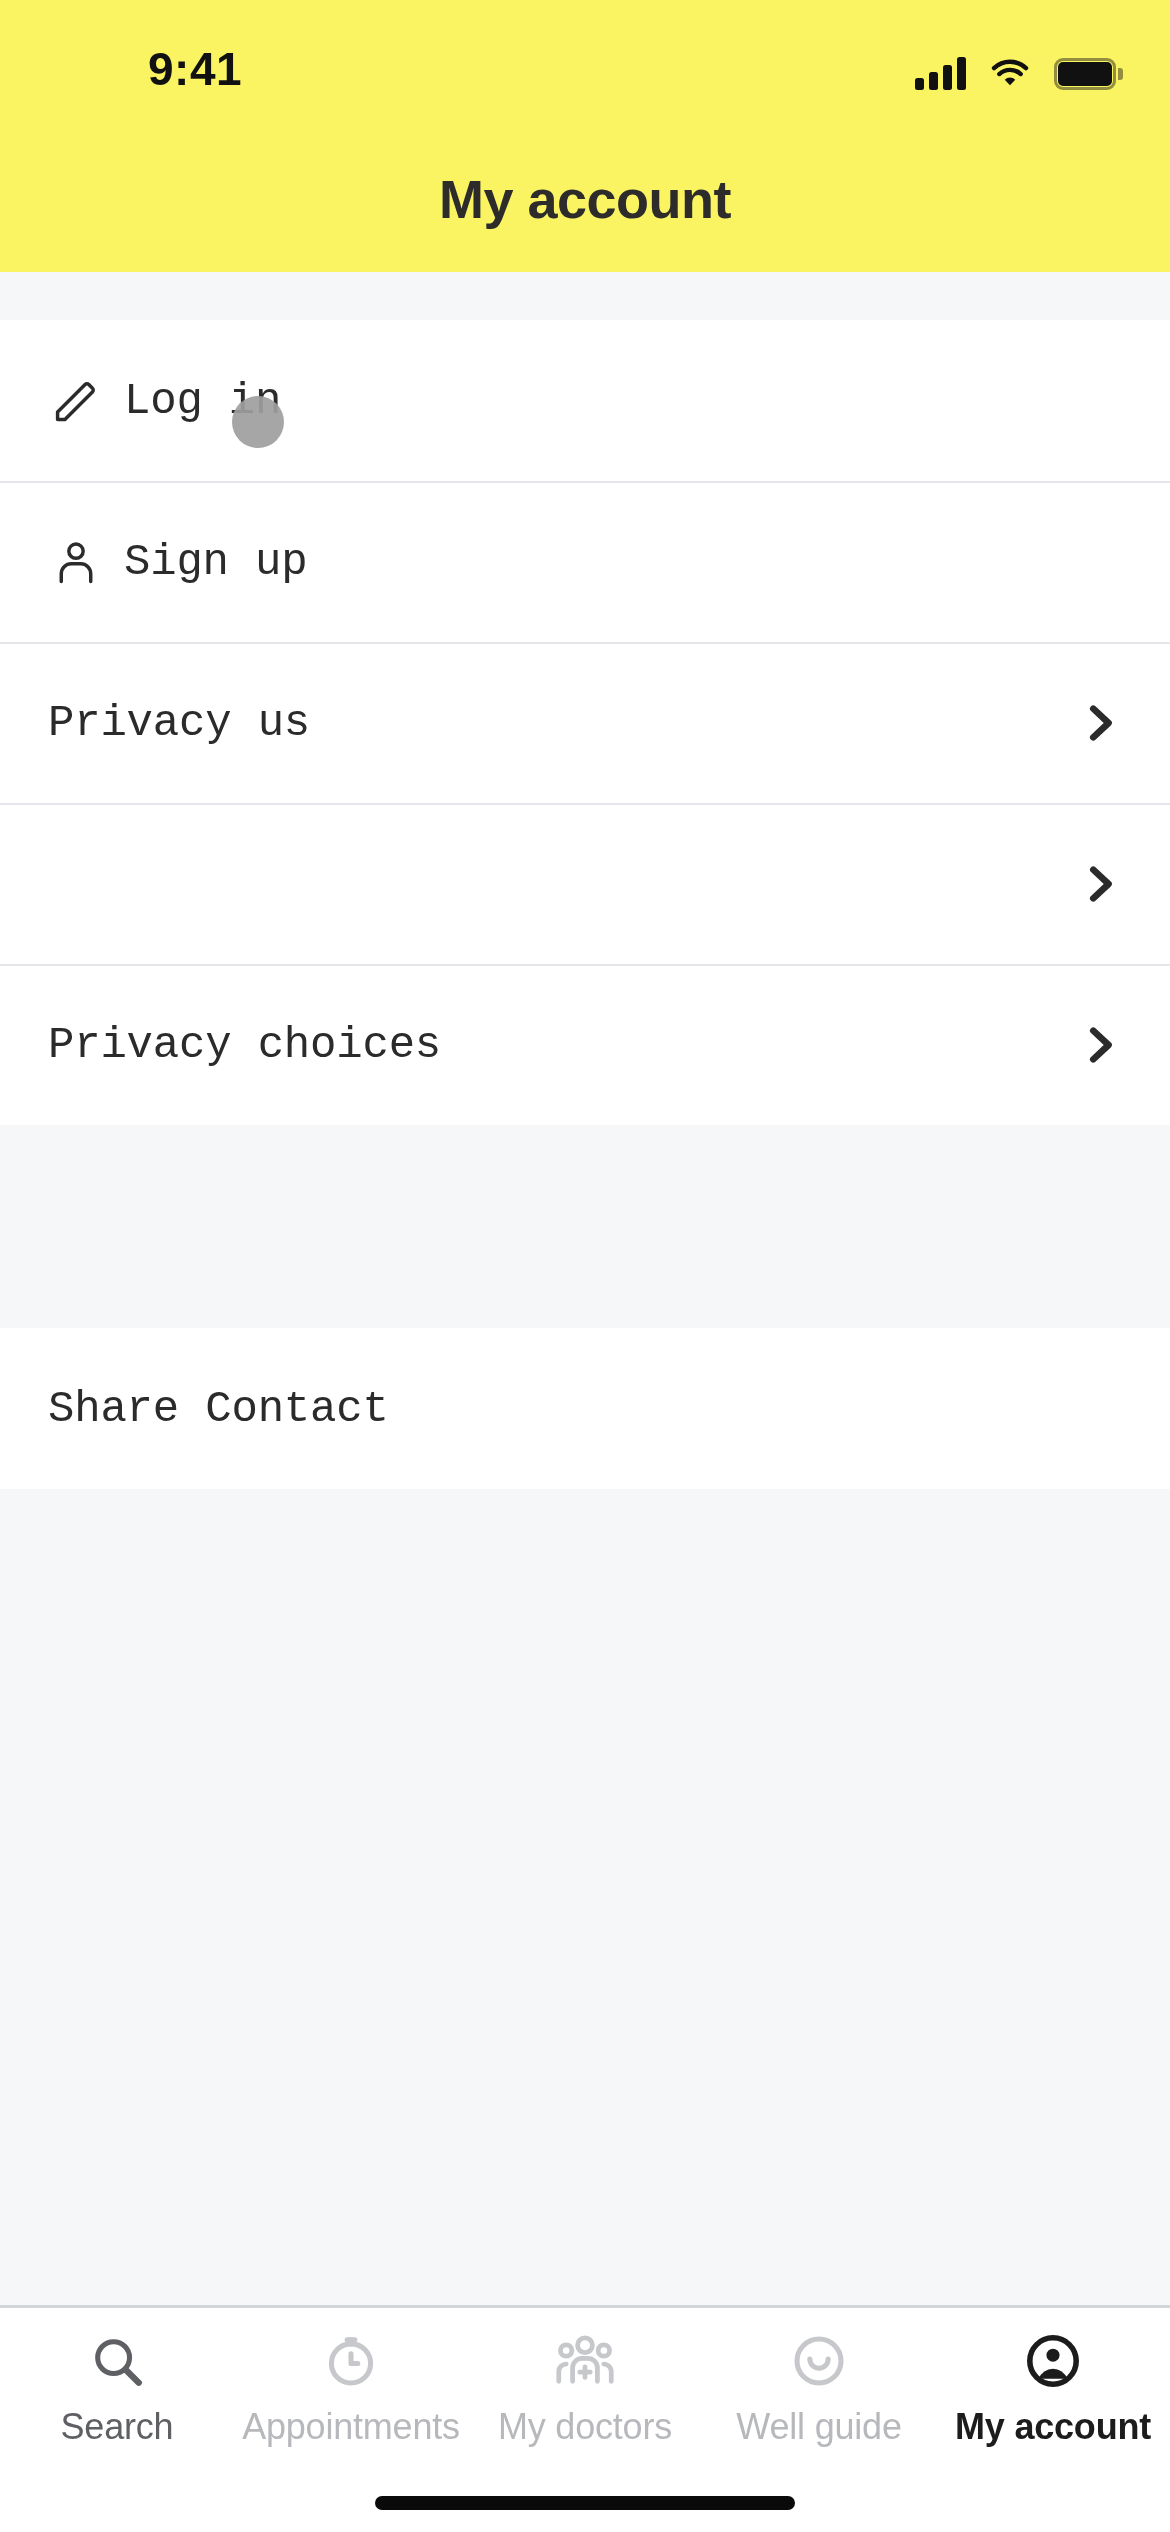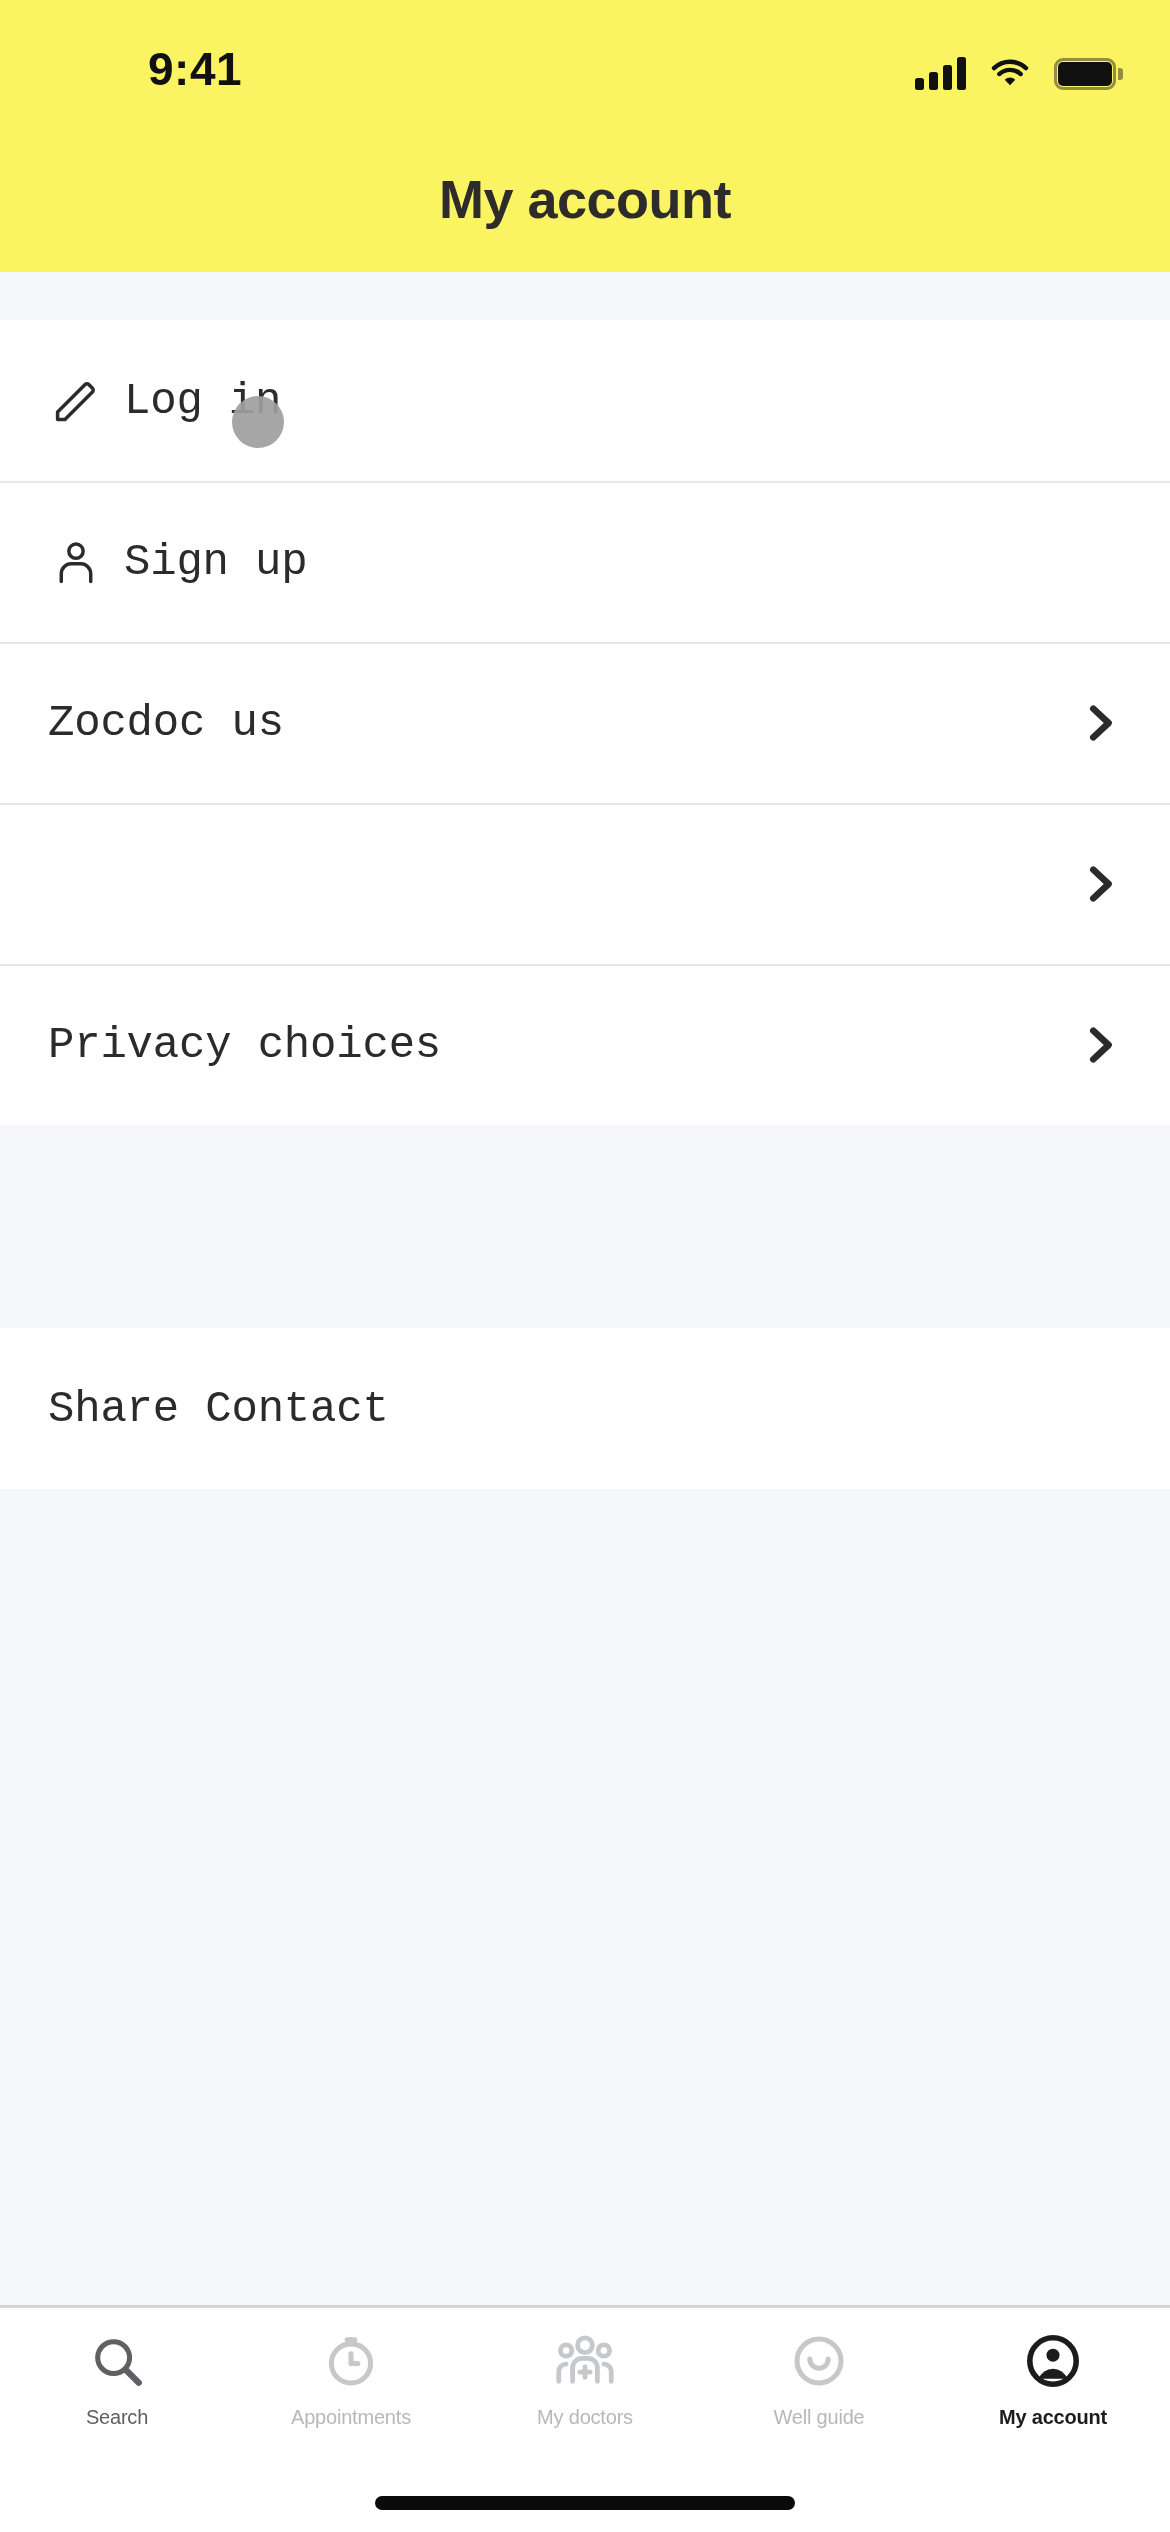--- a/index.html
+++ b/index.html
@@ -96,21 +96,21 @@
     position:absolute; left:0; bottom:0; width:1170px; height:227px;
     background:#FFFFFF; border-top:3px solid #D3D5D8;
     display:flex; align-items:flex-start;
   }
   .tab {
     flex:1 1 0; height:190px; padding-top:22px;
     display:flex; flex-direction:column; align-items:center; gap:14px;
   }
   .tab-icon { width:62px; height:62px; display:flex; align-items:center; justify-content:center; }
   .tab-label {
-    font-size:20px; letter-spacing:-0.2px; white-space:nowrap;
+    font-size:36px; letter-spacing:-0.2px; white-space:nowrap;
   }
   .tab.inactive .tab-label { color:#B6B8BB; }
   .tab.active .tab-label { color:#1C1C1C; font-weight:600; }
   .tab.semi .tab-label { color:#5E6063; }
 
   .home-indicator {
     position:absolute; left:50%; transform:translateX(-50%);
     bottom:22px; width:420px; height:14px;
     background:#0A0A0A; border-radius:8px;
   }
@@ -165,21 +165,21 @@
       <span class="row-icon">
         <svg viewBox="0 0 24 24" width="52" height="52">
           <circle cx="12" cy="7" r="3.3" fill="none" stroke="#2B2B2B" stroke-width="1.6"></circle>
           <path d="M5.2 21v-3.6a4.6 4.6 0 0 1 4.6-4.6h4.4a4.6 4.6 0 0 1 4.6 4.6V21" fill="none" stroke="#2B2B2B" stroke-width="1.6" stroke-linecap="round"></path>
         </svg>
       </span>
       <span class="row-label">Sign up</span>
     </div>
 
     <div class="row">
-      <span class="row-label">Zocdoc us</span>
+      <span class="row-label">Privacy us</span>
       <span class="row-chevron">
         <svg viewBox="0 0 24 24" width="46" height="46">
           <path d="M9 4.5 17 12l-8 7.5" fill="none" stroke="#2B2B2B" stroke-width="3.4" stroke-linecap="round" stroke-linejoin="round"></path>
         </svg>
       </span>
     </div>
 
     <div class="row">
       <span class="row-chevron">
         <svg viewBox="0 0 24 24" width="46" height="46">

